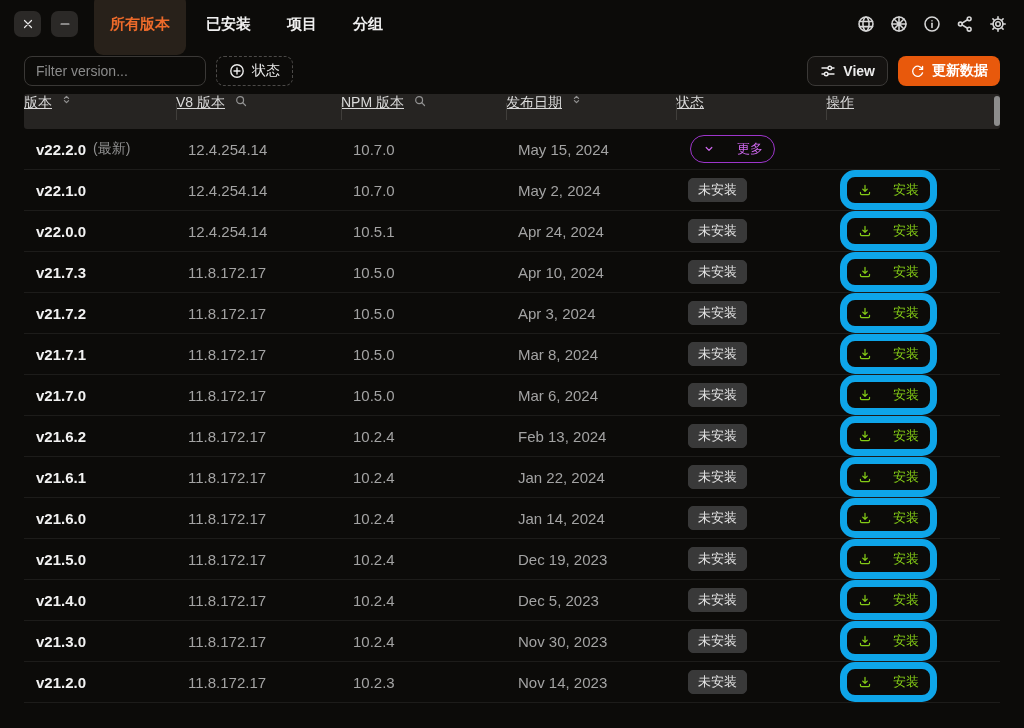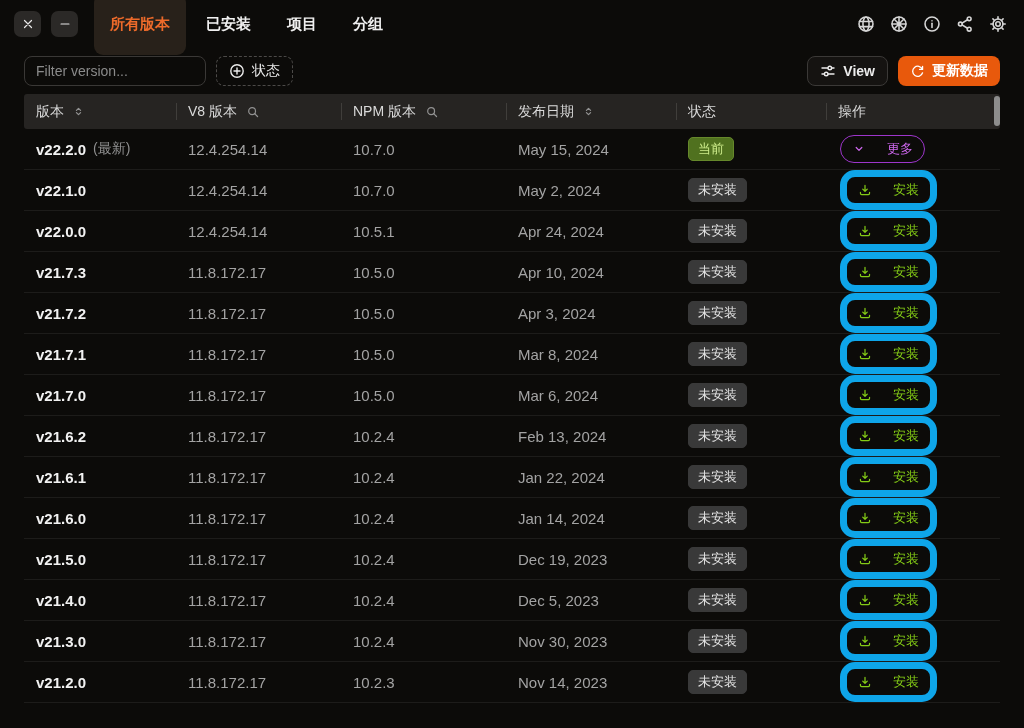--- a/index.html
+++ b/index.html
@@ -40,22 +40,22 @@
   .btn { display:inline-flex; gap:7px; align-items:center; height:30px; padding:0 12px;
          border-radius:8px; font-size:14px; cursor:pointer; font-family:inherit; }
   .btn-dashed { background:transparent; border:1px dashed #4c4a48; color:#ececec; }
   .btn-outline { background:#151311; border:1px solid #3b3937; color:#ececec; font-weight:bold; }
   .btn-orange { background:#e8590c; border:none; color:#ffffff; font-weight:bold; }
   .spacer { flex:1; }
 
   
   .table { margin:7px 24px 0; width:976px; }
   .thead { display:flex; background:#262422; height:35px; align-items:stretch; border-radius:3px; }
-  .th { position:relative; display:flex; align-items:center; gap:9px; padding-left:12px;
-        font-size:14px; color:#dadada; }
+  .th { position:relative; display:flex; gap:9px; 
+        font-size:14px; color:#dadada;text-decoration:underline; }
   .th:not(:first-child)::before {
     content:""; position:absolute; left:0; top:9px; bottom:9px; width:1px; background:#403e3b;
   }
   .th-icon { background:none; border:none; color:#929292; padding:0; display:flex; cursor:pointer; }
   .tr { display:flex; align-items:center; height:41px; border-bottom:1px solid #1d1c1a; }
   .td { padding-left:12px; font-size:15px; color:#a3a3a3; display:flex; align-items:center; }
   .td.actions { padding-left:14px; }
   .version { color:#f2f2f2; font-weight:bold; }
   .tag { color:#8f8f8f; font-weight:normal; margin-left:7px; font-size:14px; }
   .badge { font-size:13px; padding:3px 9px; border-radius:5px; line-height:16px; }
@@ -214,23 +214,20 @@
     </div>
   <div id="tbody">
       <div class="tr">
         <div class="td" style="width: 152px;">
           <span class="version">v22.2.0</span>
           <span class="tag">(最新)</span>
         </div>
         <div class="td" style="width: 165px;">12.4.254.14</div>
         <div class="td" style="width: 165px;">10.7.0</div>
         <div class="td" style="width: 170px;">May 15, 2024</div>
-        <div class="td" style="width: 150px;">
-          <span class="badge current">当前</span>
-        </div>
         <div class="td actions" style="width: 174px;">
           <button class="pill-btn more">
             <span>
               <svg width="14" height="14" viewBox="0 0 16 16" fill="none" stroke="currentColor" stroke-width="1.4" stroke-linecap="round" stroke-linejoin="round">
                 <path d="M4.8 6.3 8 9.5l3.2-3.2"></path>
               </svg>
             </span>
             <span>更多</span>
           </button>
         </div>

